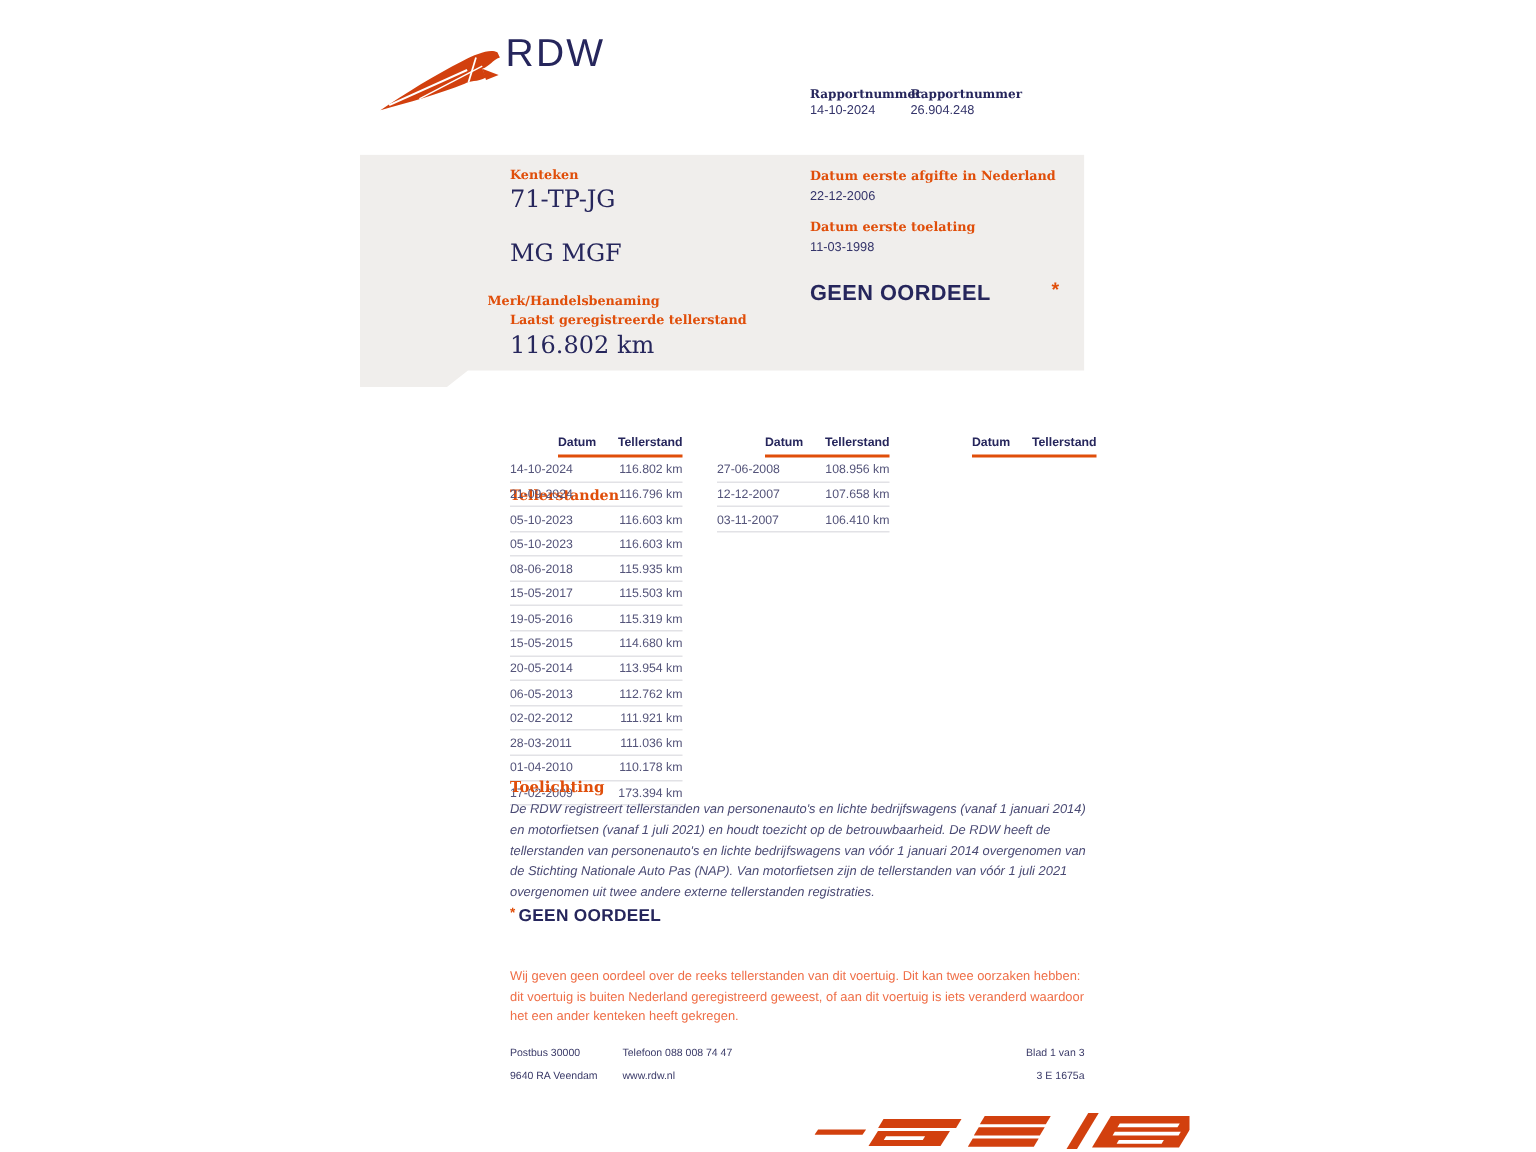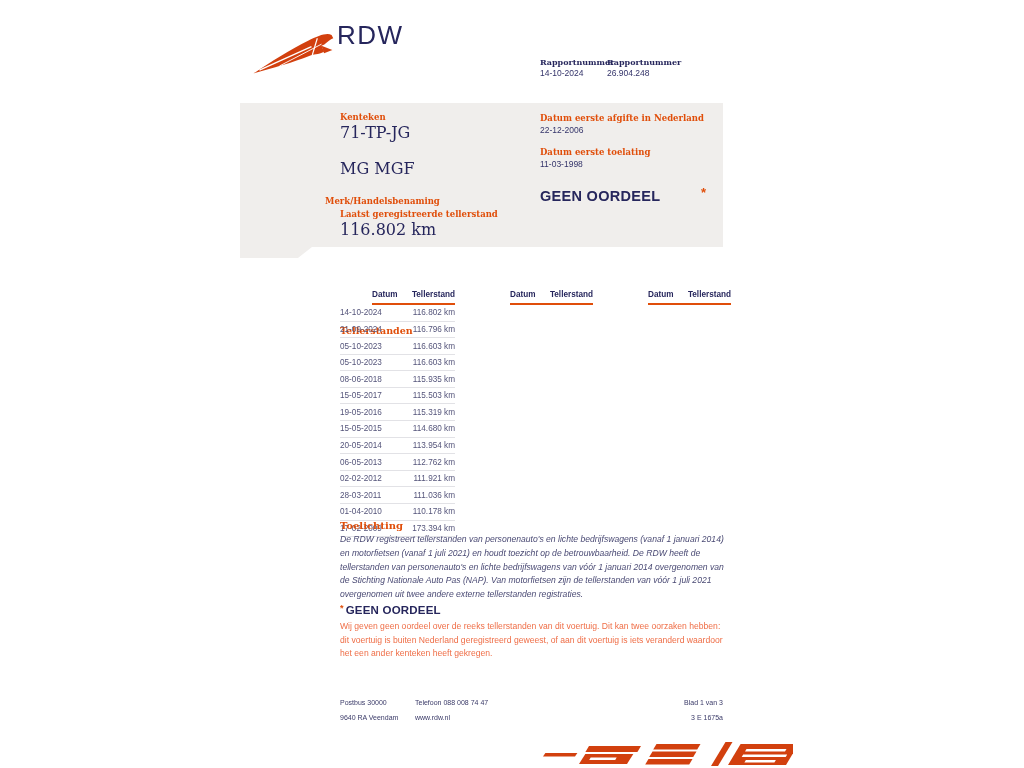--- a/index.html
+++ b/index.html
@@ -162,37 +162,51 @@
           <span>173.394 km</span>
         </div>
       </div>
   </div>
 
   <div class="abs t-group" style="left:478px;">
     <div class="t-head">
       <span>Datum</span>
       <span>Tellerstand</span>
     </div>
+    <div>
+        <div class="t-row">
+          <span>27-06-2008</span>
+          <span>108.956 km</span>
+        </div>
+        <div class="t-row">
+          <span>12-12-2007</span>
+          <span>107.658 km</span>
+        </div>
+        <div class="t-row">
+          <span>03-11-2007</span>
+          <span>106.410 km</span>
+        </div>
+      </div>
   </div>
 
   <div class="abs t-group" style="left:616px;">
     <div class="t-head">
       <span>Datum</span>
       <span>Tellerstand</span>
     </div>
     <div></div>
   </div>
 
   <div class="abs sec-head" style="left:340px;top:520px;font-size:10px;">Toelichting</div>
   <div class="abs body-para" style="left:340px;top:533px;">De RDW registreert tellerstanden van personenauto's en lichte bedrijfswagens (vanaf 1 januari 2014) en motorfietsen (vanaf 1 juli 2021) en houdt toezicht op de betrouwbaarheid. De RDW heeft de tellerstanden van personenauto's en lichte bedrijfswagens van vóór 1 januari 2014 overgenomen van de Stichting Nationale Auto Pas (NAP). Van motorfietsen zijn de tellerstanden van vóór 1 juli 2021 overgenomen uit twee andere externe tellerstanden registraties.</div>
 
   <div class="abs note-head" style="left:340px;top:603px;">
     <span class="ast">*</span><span>GEEN OORDEEL</span>
   </div>
-  <div class="abs orange-para" style="left:340px;top:620px;">Wij geven geen oordeel over de reeks tellerstanden van dit voertuig. Dit kan twee oorzaken hebben: dit voertuig is buiten Nederland geregistreerd geweest, of aan dit voertuig is iets veranderd waardoor het een ander kenteken heeft gekregen.</div>
+  <div class="abs orange-para" style="left:340px;top:644px;">Wij geven geen oordeel over de reeks tellerstanden van dit voertuig. Dit kan twee oorzaken hebben: dit voertuig is buiten Nederland geregistreerd geweest, of aan dit voertuig is iets veranderd waardoor het een ander kenteken heeft gekregen.</div>
 
   <div class="abs foot" style="left:340px;top:699px;">Postbus 30000</div>
   <div class="abs foot" style="left:340px;top:714px;">9640 RA Veendam</div>
   <div class="abs foot" style="left:415px;top:699px;">Telefoon 088 008 74 47</div>
   <div class="abs foot" style="left:415px;top:714px;">
     <a class="plain">www.rdw.nl</a>
   </div>
   <div class="abs foot foot-right" style="left:639px;top:699px;">Blad 1 van 3</div>
   <div class="abs foot foot-right" style="left:639px;top:714px;">3 E 1675a</div>
 

